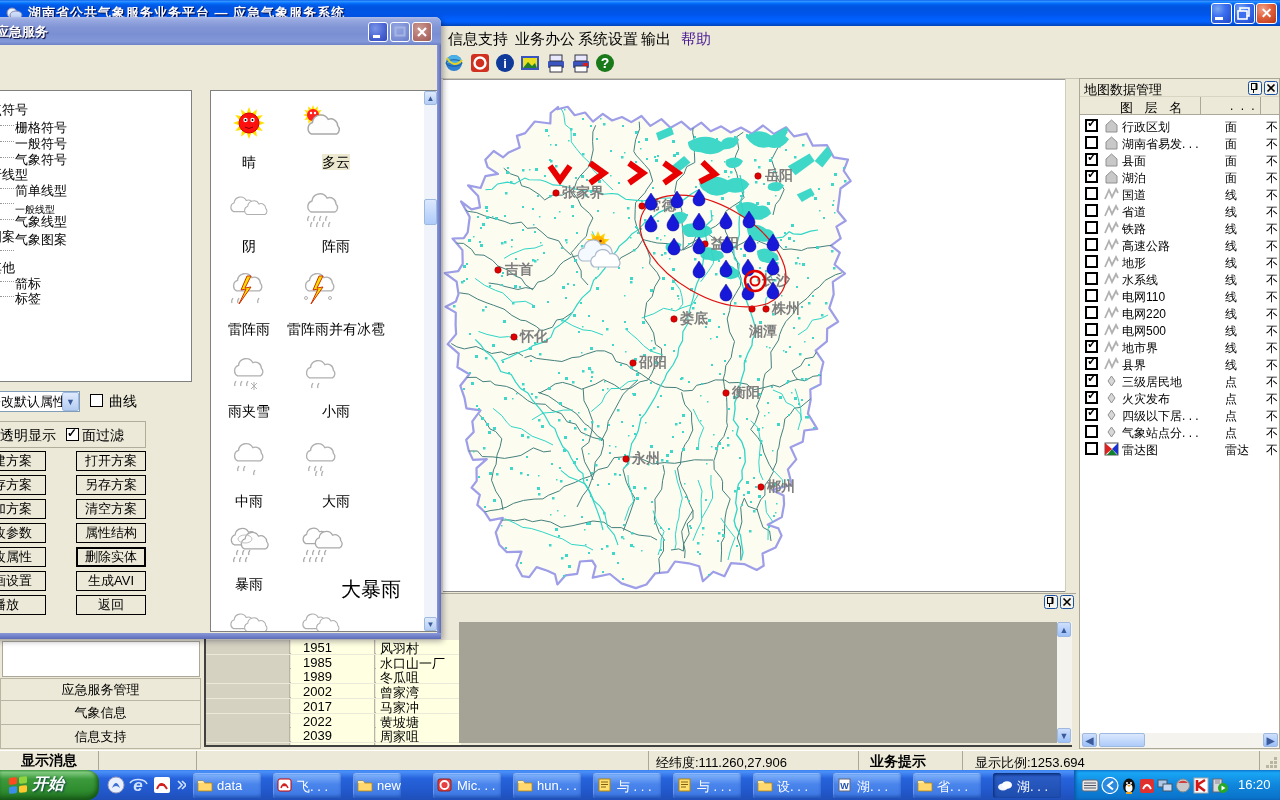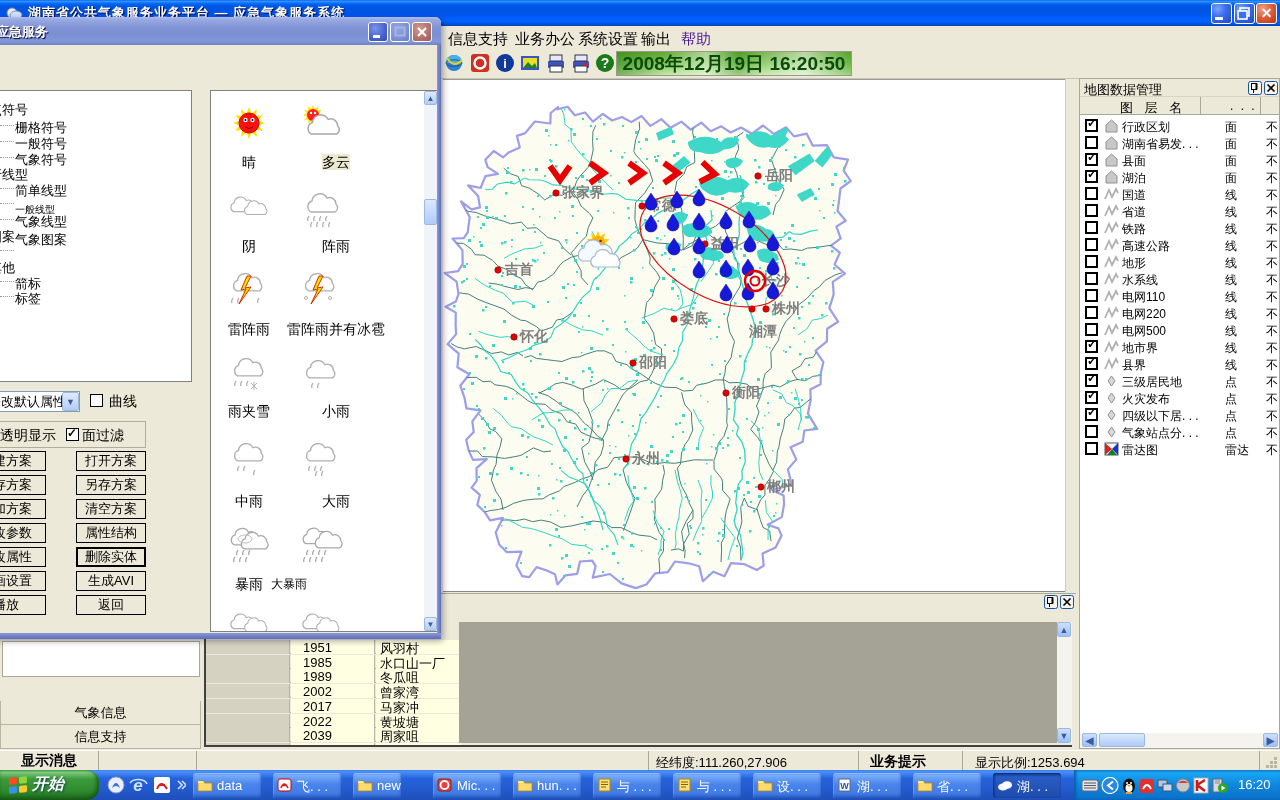--- a/index.html
+++ b/index.html
@@ -55,23 +55,20 @@
       </g>
  <g transform="translate(126,0)">
         <rect x="2" y="8" width="16" height="7" rx="1" fill="#3a55c0"></rect>
         <rect x="4" y="2" width="12" height="6" fill="#e8e8ff" stroke="#334"></rect>
         <rect x="4" y="13" width="12" height="6" fill="#fff" stroke="#334"></rect>
         <rect x="12" y="10" width="5" height="3" fill="#d02020"></rect>
       </g>
  <circle cx="160" cy="10" r="9" fill="#1a7a1a"></circle>
       <text x="160" y="15" font-size="14" font-weight="bold" fill="#fff" text-anchor="middle">?</text>
 </svg>
-<div class="abs" style="left:616px;top:3px;width:236px;height:25px;border:1px solid #9a9a8a;
-background:linear-gradient(90deg,rgba(30,120,15,.45) 0%,rgba(255,255,255,0) 20%,rgba(255,255,255,.5) 38%,rgba(30,120,15,.25) 52%,rgba(255,255,255,.15) 62%,rgba(255,255,255,.55) 80%,rgba(40,140,20,.25) 100%),linear-gradient(180deg,#61a832 0%,#7fc152 45%,#a9d985 80%,#c3e6a6 100%);
-color:#0a4a0a;font-size:19px;font-weight:bold;white-space:nowrap;line-height:24px;text-align:center;letter-spacing:0px">2008年12月19日 16:20:50</div>
 </div>
 <div class="abs" style="left:443px;top:79px;width:622px;height:513px;background:#fff;border-top:1px solid #999;border-bottom:1px solid #888">
 <svg class="abs" style="left:0;top:0" width="622" height="513" viewBox="0 0 622 513">
 <defs>
         <clipPath id="prov">
           <path d="M114.3 29.3 L124.7 26.8 L131.7 35.2 L142.1 32.5 L149.9 41.6 L159.8 33.9 L169.1 40.5 L178.9 37.0 L188.3 42.1 L198.5 36.0 L207.4 45.9 L218.4 39.1 L227.5 47.8 L238.4 41.6 L247.7 49.6 L258.3 42.6 L267.7 51.2 L278.2 46.3 L287.7 52.5 L298.0 47.5 L309.0 53.7 L320.0 45.5 L331.0 54.0 L343.1 47.3 L351.0 56.4 L363.7 53.7 L369.8 65.7 L384.0 65.2 L390.7 77.3 L405.0 79.7 L400.7 90.6 L407.7 101.0 L397.5 108.5 L396.2 119.2 L394.6 131.0 L402.7 140.8 L393.4 146.6 L397.7 158.4 L388.0 165.7 L396.8 172.7 L391.6 184.5 L402.0 193.6 L389.8 201.8 L390.7 214.3 L386.3 228.1 L395.1 241.7 L384.2 248.7 L383.9 261.4 L372.6 270.7 L380.4 282.1 L377.8 293.1 L377.6 304.3 L367.3 309.5 L367.7 319.7 L364.9 333.7 L374.2 348.8 L361.4 350.5 L359.7 361.8 L347.6 367.3 L353.3 379.4 L344.9 389.4 L348.8 404.6 L329.3 410.0 L340.6 415.6 L341.1 424.3 L338.8 437.1 L324.7 444.7 L335.4 448.4 L338.6 455.6 L332.6 467.6 L319.5 473.5 L320.7 485.7 L313.7 490.0 L301.1 484.1 L288.1 483.1 L281.5 496.3 L270.3 491.7 L259.9 501.3 L256.2 486.2 L245.7 483.3 L232.0 481.5 L224.8 492.2 L212.3 493.3 L203.4 504.5 L192.8 508.1 L178.5 503.4 L166.9 494.0 L149.7 497.7 L152.6 486.2 L149.2 480.7 L137.0 481.5 L134.2 493.8 L122.6 495.3 L114.4 504.4 L112.0 494.3 L104.4 490.8 L93.6 487.1 L86.2 497.1 L79.1 496.1 L73.4 485.4 L78.5 471.7 L63.8 472.1 L56.3 464.7 L52.7 452.4 L59.9 437.9 L47.1 440.4 L41.9 432.3 L34.3 424.9 L36.8 414.9 L28.6 407.7 L33.7 400.8 L33.5 388.1 L43.8 379.2 L30.0 379.9 L25.8 370.9 L23.2 359.8 L30.7 352.0 L29.3 341.4 L37.5 330.4 L23.4 328.3 L21.5 317.8 L17.3 305.7 L26.3 294.3 L14.4 287.3 L15.7 273.6 L4.7 264.1 L13.1 254.1 L12.6 244.9 L12.8 232.6 L2.6 226.8 L12.8 221.6 L15.5 214.2 L13.6 201.7 L1.8 193.0 L15.2 191.2 L19.7 183.9 L19.4 170.1 L9.5 158.5 L20.8 158.2 L24.7 152.3 L26.7 137.0 L18.0 121.4 L28.5 129.4 L37.0 127.4 L35.1 116.0 L25.1 105.4 L37.6 108.0 L42.4 96.2 L55.0 93.9 L44.6 87.2 L42.3 79.8 L50.7 71.0 L60.2 77.3 L65.7 72.4 L76.8 67.5 L73.9 55.9 L82.2 53.1 L91.8 41.5 L107.3 43.5 L107.7 33.0 L115.0 27.0 Z"></path>
         </clipPath>
       </defs>
 <path d="M114.3 29.3 L124.7 26.8 L131.7 35.2 L142.1 32.5 L149.9 41.6 L159.8 33.9 L169.1 40.5 L178.9 37.0 L188.3 42.1 L198.5 36.0 L207.4 45.9 L218.4 39.1 L227.5 47.8 L238.4 41.6 L247.7 49.6 L258.3 42.6 L267.7 51.2 L278.2 46.3 L287.7 52.5 L298.0 47.5 L309.0 53.7 L320.0 45.5 L331.0 54.0 L343.1 47.3 L351.0 56.4 L363.7 53.7 L369.8 65.7 L384.0 65.2 L390.7 77.3 L405.0 79.7 L400.7 90.6 L407.7 101.0 L397.5 108.5 L396.2 119.2 L394.6 131.0 L402.7 140.8 L393.4 146.6 L397.7 158.4 L388.0 165.7 L396.8 172.7 L391.6 184.5 L402.0 193.6 L389.8 201.8 L390.7 214.3 L386.3 228.1 L395.1 241.7 L384.2 248.7 L383.9 261.4 L372.6 270.7 L380.4 282.1 L377.8 293.1 L377.6 304.3 L367.3 309.5 L367.7 319.7 L364.9 333.7 L374.2 348.8 L361.4 350.5 L359.7 361.8 L347.6 367.3 L353.3 379.4 L344.9 389.4 L348.8 404.6 L329.3 410.0 L340.6 415.6 L341.1 424.3 L338.8 437.1 L324.7 444.7 L335.4 448.4 L338.6 455.6 L332.6 467.6 L319.5 473.5 L320.7 485.7 L313.7 490.0 L301.1 484.1 L288.1 483.1 L281.5 496.3 L270.3 491.7 L259.9 501.3 L256.2 486.2 L245.7 483.3 L232.0 481.5 L224.8 492.2 L212.3 493.3 L203.4 504.5 L192.8 508.1 L178.5 503.4 L166.9 494.0 L149.7 497.7 L152.6 486.2 L149.2 480.7 L137.0 481.5 L134.2 493.8 L122.6 495.3 L114.4 504.4 L112.0 494.3 L104.4 490.8 L93.6 487.1 L86.2 497.1 L79.1 496.1 L73.4 485.4 L78.5 471.7 L63.8 472.1 L56.3 464.7 L52.7 452.4 L59.9 437.9 L47.1 440.4 L41.9 432.3 L34.3 424.9 L36.8 414.9 L28.6 407.7 L33.7 400.8 L33.5 388.1 L43.8 379.2 L30.0 379.9 L25.8 370.9 L23.2 359.8 L30.7 352.0 L29.3 341.4 L37.5 330.4 L23.4 328.3 L21.5 317.8 L17.3 305.7 L26.3 294.3 L14.4 287.3 L15.7 273.6 L4.7 264.1 L13.1 254.1 L12.6 244.9 L12.8 232.6 L2.6 226.8 L12.8 221.6 L15.5 214.2 L13.6 201.7 L1.8 193.0 L15.2 191.2 L19.7 183.9 L19.4 170.1 L9.5 158.5 L20.8 158.2 L24.7 152.3 L26.7 137.0 L18.0 121.4 L28.5 129.4 L37.0 127.4 L35.1 116.0 L25.1 105.4 L37.6 108.0 L42.4 96.2 L55.0 93.9 L44.6 87.2 L42.3 79.8 L50.7 71.0 L60.2 77.3 L65.7 72.4 L76.8 67.5 L73.9 55.9 L82.2 53.1 L91.8 41.5 L107.3 43.5 L107.7 33.0 L115.0 27.0 Z" fill="#fcfcf1" stroke="#9d9de8" stroke-width="2.2" stroke-linejoin="round"></path>
 <g clip-path="url(#prov)">
@@ -1095,20 +1092,21 @@
 </div>
 <div class="abs" style="left:459px;top:13px;width:598px;height:121px;background:#a5a396"></div>
 <div class="abs" style="left:1057px;top:13px;width:15px;height:121px;background:#f4f3ee">
 <div class="abs" style="left:0;top:0;width:14px;height:15px;border:1px solid #9db9e0;border-radius:2px;background:linear-gradient(180deg,#cfdffc,#9cc0f8);color:#3a5a9a;font-size:9px;text-align:center;line-height:14px">▲</div>
 <div class="abs" style="left:0;top:106px;width:14px;height:15px;border:1px solid #9db9e0;border-radius:2px;background:linear-gradient(180deg,#cfdffc,#9cc0f8);color:#3a5a9a;font-size:9px;text-align:center;line-height:14px">▼</div>
 </div>
 <div class="abs" style="left:204px;top:136px;width:868px;height:2px;background:#404040"></div>
 </div>
 <div class="abs" style="left:0;top:609px;width:204px;height:141px;background:#ECE9D8">
 <div class="abs" style="left:2px;top:32px;width:198px;height:36px;background:#fff;border:1px solid #aca899"></div>
+<div class="abs" style="left:0px;top:69px;width:201px;height:23px;border:1px solid #b8b5a2;font-size:13px;text-align:center;line-height:22px">应急服务管理</div>
 <div class="abs" style="left:0px;top:92px;width:201px;height:24px;border:1px solid #b8b5a2;border-top:none;font-size:13px;text-align:center;line-height:23px">气象信息</div>
 <div class="abs" style="left:0px;top:116px;width:201px;height:24px;border:1px solid #b8b5a2;border-top:none;font-size:13px;text-align:center;line-height:23px">信息支持</div>
 </div>
 <div class="abs" style="left:0;top:750px;width:1280px;height:20px;background:#ECE9D8;border-top:1px solid #fff">
 <div class="abs" style="left:0;top:0;width:99px;height:20px;border-right:1px solid #aca899;font-size:14px;font-weight:bold;text-align:center;line-height:19px">显示消息</div>
 <div class="abs" style="left:196px;top:0;width:1px;height:20px;background:#aca899"></div>
 <div class="abs" style="left:648px;top:0;width:1px;height:20px;background:#aca899"></div>
 <div class="abs" style="left:656px;top:3px;font-size:13px">经纬度:111.260,27.906</div>
 <div class="abs" style="left:858px;top:0;width:1px;height:20px;background:#aca899"></div>
 <div class="abs" style="left:870px;top:2px;font-size:14px;font-weight:bold">业务提示</div>
@@ -1515,21 +1513,21 @@
             </g>
           </g>
           <g stroke="#a8a8a8" stroke-width="1.3" fill="none" transform="translate(3,27)">
             <path d="M6 0 q-2 3 -1 5 M3 7 q-2 3 -1 5"></path>
             <path d="M12 0 q-2 3 -1 5 M9 7 q-2 3 -1 5"></path>
             <path d="M18 0 q-2 3 -1 5 M15 7 q-2 3 -1 5"></path>
             <path d="M24 0 q-2 3 -1 5 M21 7 q-2 3 -1 5"></path>
           </g>
         </svg></div>
 <div class="abs" style="left:0px;top:485px;width:76px;text-align:center;font-size:14px;white-space:nowrap">暴雨</div>
-<div class="abs" style="left:60px;top:485px;width:130px;text-align:left;font-size:12px;white-space:nowrap"><span style="">大暴雨</span></div>
+<div class="abs" style="left:60px;top:485px;width:130px;text-align:right;font-size:20px;white-space:nowrap"><span style="">大暴雨</span></div>
 <div class="abs" style="left:16px;top:514px"><svg width="44" height="40" viewBox="0 0 44 40">
           <g transform="translate(0,6) scale(0.8)" stroke="#b0b0b0" fill="#fff" stroke-width="1.4">
             <path d="M8 22 a6 6 0 0 1 1-11 a8 8 0 0 1 15-3 a6.5 6.5 0 0 1 9 6 a5 5 0 0 1-1 8 z"></path>
           </g>
           <g transform="translate(14,10) scale(0.75)" stroke="#b0b0b0" fill="#fff" stroke-width="1.4">
             <path d="M8 22 a6 6 0 0 1 1-11 a8 8 0 0 1 15-3 a6.5 6.5 0 0 1 9 6 a5 5 0 0 1-1 8 z"></path>
           </g>
         </svg></div>
 <div class="abs" style="left:88px;top:514px"><svg width="44" height="40" viewBox="0 0 44 40">
           <g transform="translate(0,6) scale(0.8)" stroke="#b0b0b0" fill="#fff" stroke-width="1.4">

